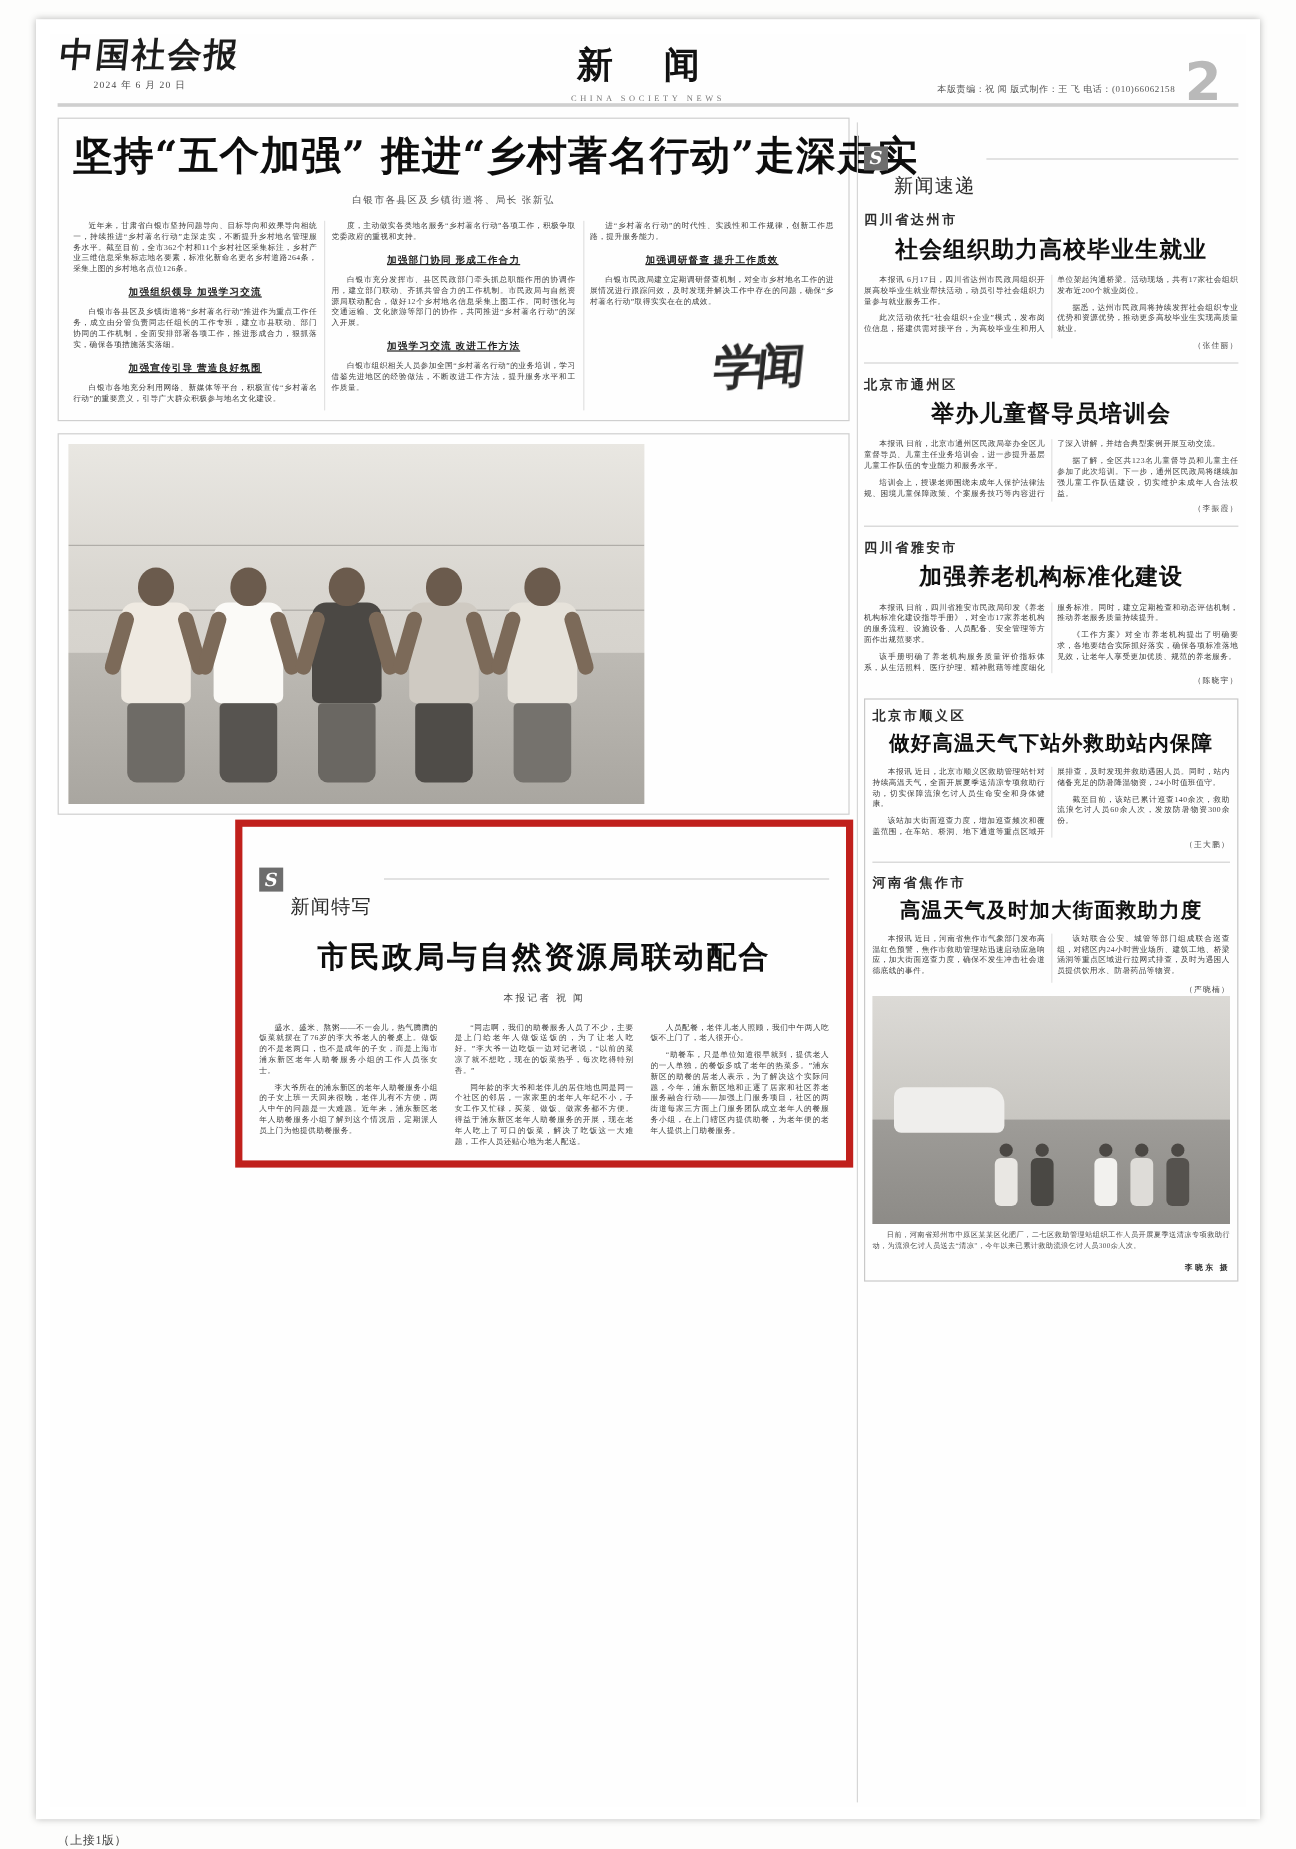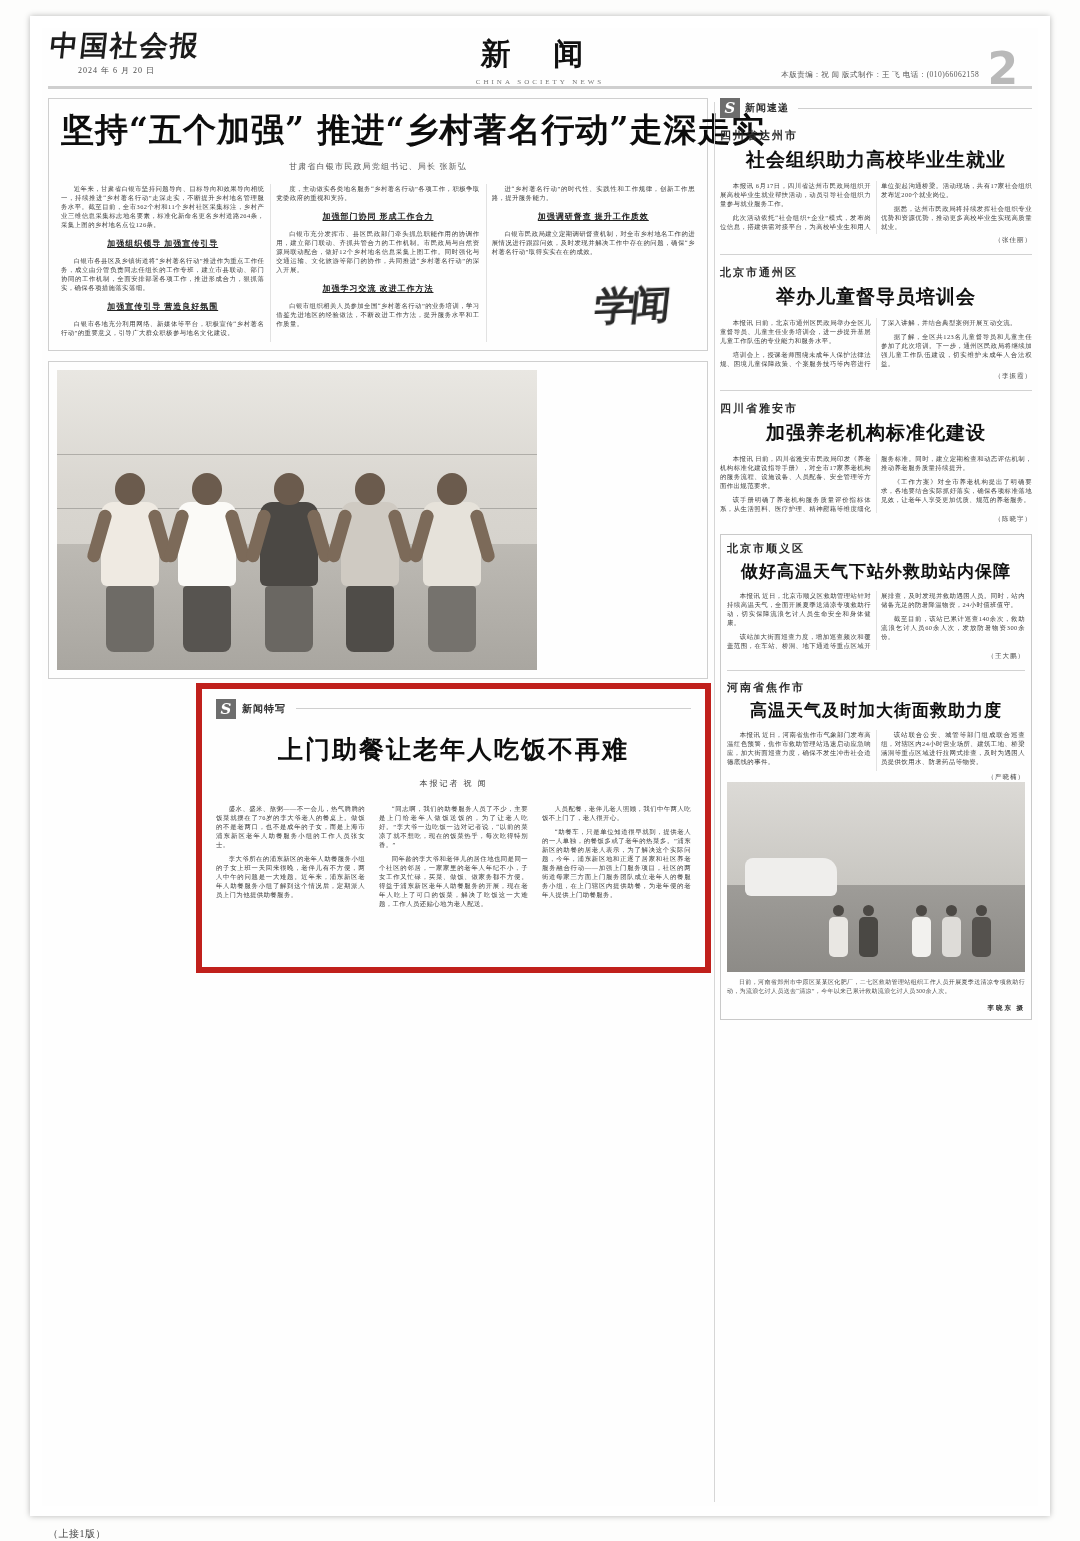--- a/index.html
+++ b/index.html
@@ -375,24 +375,25 @@
     font-family: "DejaVu Serif", serif;
     font-size: 15px;
     font-weight: bold;
     font-style: italic;
     display: flex;
     align-items: center;
     justify-content: center;
     flex: none;
   }
   .badge-label {
-    font-size: 10px;
-    font-weight: bold;
+    font-size: 16px;
+    font-weight: normal;
     color: #2b2b2b;
     letter-spacing: 1px;
+    margin-top: 47px;
   }
   .badge-rule {
     flex: 1;
     height: 1px;
     background: #cfcfcf;
     margin-left: 4px;
   }
   .feature-title {
     font-size: 25px;
     font-weight: bold;
@@ -537,26 +538,26 @@
     </div>
     <div class="mh-rule"></div>
   </div>
 
   <div class="body-grid">
 
     <div class="col-left">
 
       <div class="lead">
         <div class="lead-title">坚持“五个加强” 推进“乡村著名行动”走深走实</div>
-        <div class="lead-byline">甘肃省白银市民政局党组书记、局长  张新弘</div>
+        <div class="lead-byline">白银市各县区及乡镇街道将、局长  张新弘</div>
         <div class="lead-cols">
 
           <div class="lead-col">
             <p class="tx">近年来，甘肃省白银市坚持问题导向、目标导向和效果导向相统一，持续推进“乡村著名行动”走深走实，不断提升乡村地名管理服务水平。截至目前，全市362个村和11个乡村社区采集标注，乡村产业三维信息采集标志地名要素，标准化新命名更名乡村道路264条，采集上图的乡村地名点位126条。</p>
-            <div class="subhead">加强组织领导  加强宣传引导</div>
+            <div class="subhead">加强组织领导  加强学习交流</div>
             <p class="tx">白银市各县区及乡镇街道将“乡村著名行动”推进作为重点工作任务，成立由分管负责同志任组长的工作专班，建立市县联动、部门协同的工作机制，全面安排部署各项工作，推进形成合力，狠抓落实，确保各项措施落实落细。</p>
             <div class="subhead">加强宣传引导  营造良好氛围</div>
             <p class="tx">白银市各地充分利用网络、新媒体等平台，积极宣传“乡村著名行动”的重要意义，引导广大群众积极参与地名文化建设。</p>
           </div>
 
           <div class="lead-col">
             <p class="tx">度，主动做实各类地名服务“乡村著名行动”各项工作，积极争取党委政府的重视和支持。</p>
             <div class="subhead">加强部门协同  形成工作合力</div>
             <p class="tx">白银市充分发挥市、县区民政部门牵头抓总职能作用的协调作用，建立部门联动、齐抓共管合力的工作机制。市民政局与自然资源局联动配合，做好12个乡村地名信息采集上图工作。同时强化与交通运输、文化旅游等部门的协作，共同推进“乡村著名行动”的深入开展。</p>
             <div class="subhead">加强学习交流  改进工作方法</div>
@@ -624,21 +625,21 @@
           <p class="tx tiny">工艺美术产业基地化发展工</p>
 
         </div>
 
         <div class="feature">
           <div class="badge-row">
             <div class="badge-s">S</div>
             <div class="badge-label">新闻特写</div>
             <div class="badge-rule"></div>
           </div>
-          <div class="feature-title">上门助餐让老年人吃饭不再难</div>
+          <div class="feature-title">市民政局与自然资源局联动配合</div>
           <div class="feature-byline">本报记者  祝  闻</div>
           <div class="feature-cols">
             <div class="feature-col">
               <p class="tx">盛水、盛米、熬粥——不一会儿，热气腾腾的饭菜就摆在了76岁的李大爷老人的餐桌上。做饭的不是老两口，也不是成年的子女，而是上海市浦东新区老年人助餐服务小组的工作人员张女士。</p>
               <p class="tx">李大爷所在的浦东新区的老年人助餐服务小组的子女上班一天回来很晚，老伴儿有不方便，两人中午的问题是一大难题。近年来，浦东新区老年人助餐服务小组了解到这个情况后，定期派人员上门为他提供助餐服务。</p>
             </div>
             <div class="feature-col">
               <p class="tx">“同志啊，我们的助餐服务人员了不少，主要是上门给老年人做饭送饭的，为了让老人吃好。”李大爷一边吃饭一边对记者说，“以前的菜凉了就不想吃，现在的饭菜热乎，每次吃得特别香。”</p>
               <p class="tx">同年龄的李大爷和老伴儿的居住地也同是同一个社区的邻居，一家家里的老年人年纪不小，子女工作又忙碌，买菜、做饭、做家务都不方便。得益于浦东新区老年人助餐服务的开展，现在老年人吃上了可口的饭菜，解决了吃饭这一大难题，工作人员还贴心地为老人配送。</p>
             </div>

